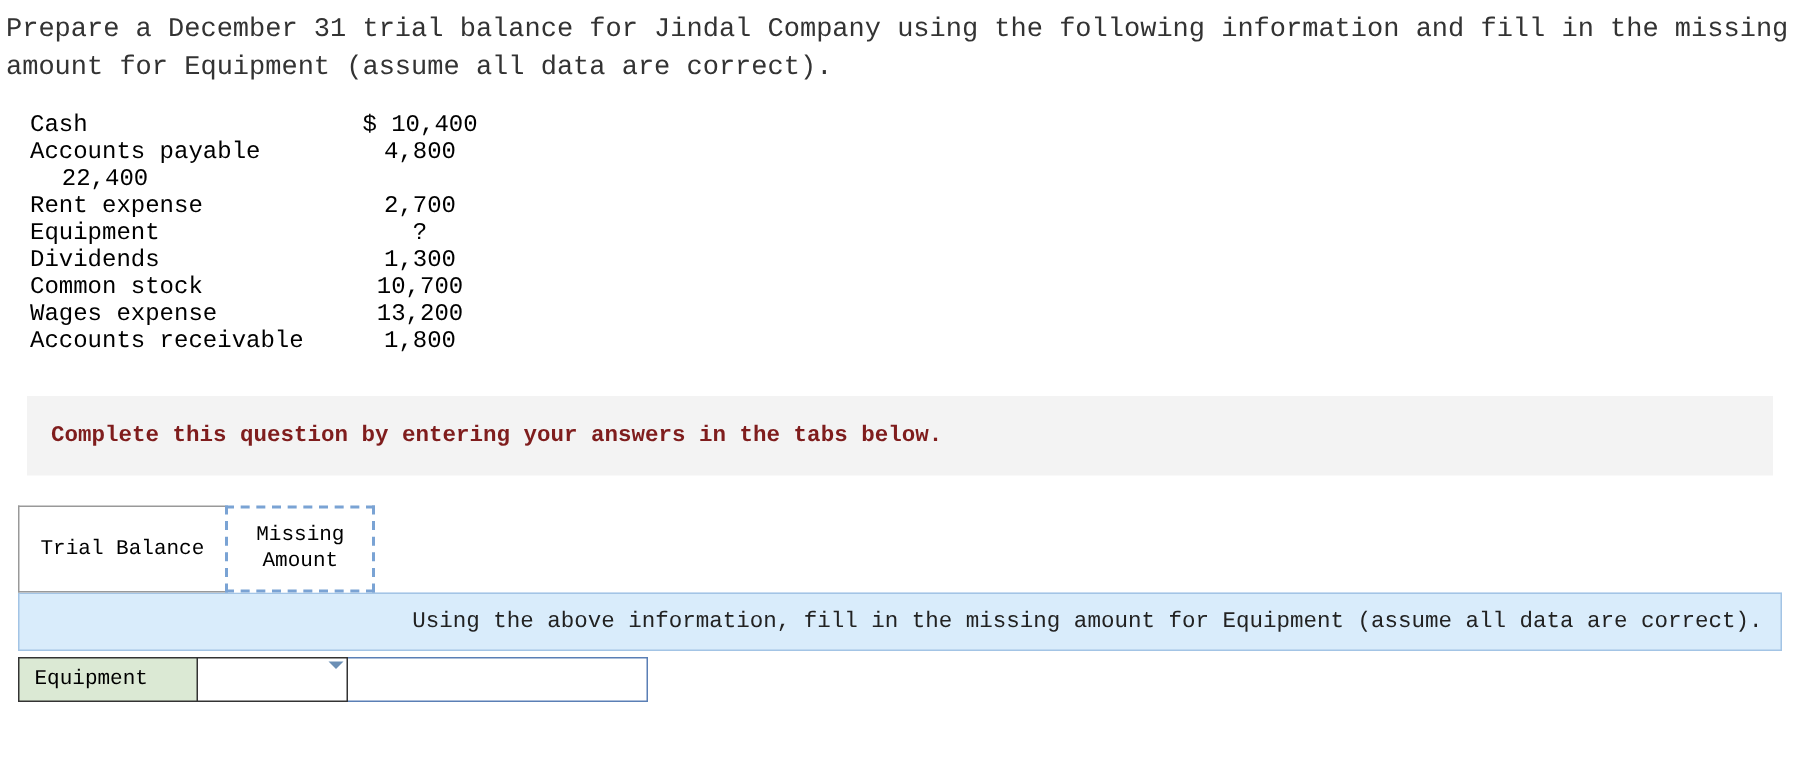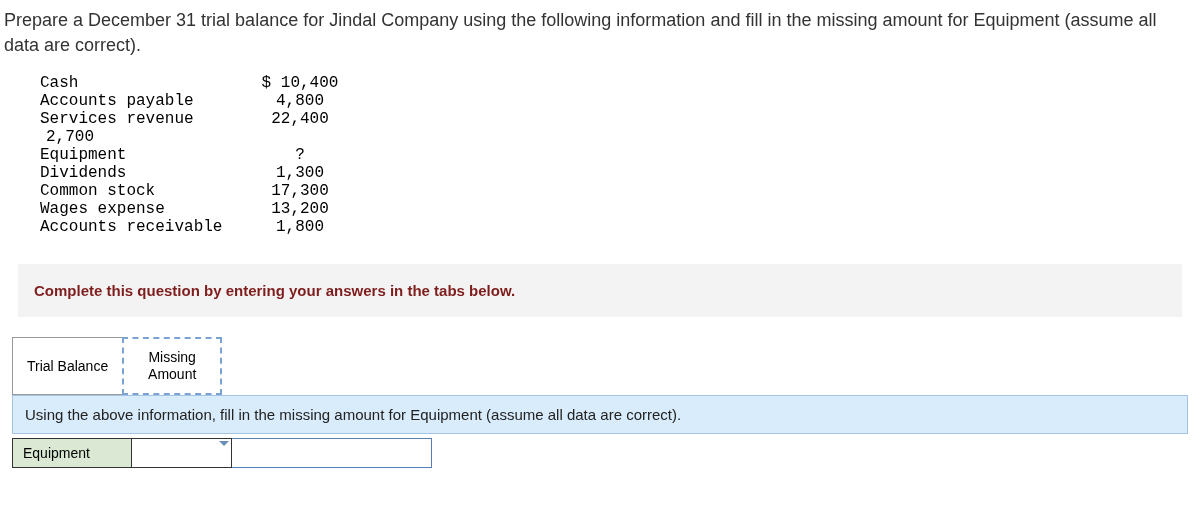--- a/index.html
+++ b/index.html
@@ -1,18 +1,19 @@
 <!DOCTYPE html>
 <html><head>
   <meta charset="utf-8">
   <style>
     * {
       margin: 0;
       padding: 0;
       box-sizing: border-box;
+      font-family: Liberation Mono, monospace;
     }
     body {
       font-family: Arial, Helvetica, sans-serif;
       background: #fff;
       padding: 0;
       width: 1200px;
       height: 512px;
     }
     .question-text {
       font-size: 18px;
@@ -25,21 +26,20 @@
       font-size: 16px;
       padding-left: 20px;
       margin-bottom: 28px;
     }
     .account-row {
       display: flex;
     }
     .account-name {
       width: 210px;
       white-space: pre;
-      margin-left: 20px;
     }
     .account-value {
       width: 100px;
       text-align: center;
       white-space: pre;
     }
     .instruction-bar {
       background: #f3f3f3;
       padding: 18px 16px;
       margin: 0 18px 20px 18px;
@@ -73,20 +73,21 @@
       line-height: 1.2;
       text-align: center;
     }
     .sub-instruction {
       background: #d9ecfb;
       border: 1px solid #a3c4e5;
       padding: 10px 12px;
       margin: 0 12px 4px 12px;
       font-size: 15px;
       color: #222;
+      text-align: right;
     }
     .answer-area {
       margin: 0 12px;
       display: flex;
       align-items: stretch;
     }
     .answer-label {
       background: #dbe9d4;
       border: 1px solid #333;
       padding: 6px 10px;
@@ -128,37 +129,37 @@
 <div class="account-table">
   <div class="account-row">
     <span class="account-name">Cash</span>
     <span class="account-value">$ 10,400</span>
   </div>
   <div class="account-row">
     <span class="account-name">Accounts payable</span>
     <span class="account-value">4,800</span>
   </div>
   <div class="account-row">
-    <span class="account-name">Services revenue</span>
     <span class="account-value">22,400</span>
   </div>
   <div class="account-row">
+    <span class="account-name">Rent expense</span>
     <span class="account-value">2,700</span>
   </div>
   <div class="account-row">
     <span class="account-name">Equipment</span>
     <span class="account-value">?</span>
   </div>
   <div class="account-row">
     <span class="account-name">Dividends</span>
     <span class="account-value">1,300</span>
   </div>
   <div class="account-row">
     <span class="account-name">Common stock</span>
-    <span class="account-value">17,300</span>
+    <span class="account-value">10,700</span>
   </div>
   <div class="account-row">
     <span class="account-name">Wages expense</span>
     <span class="account-value">13,200</span>
   </div>
   <div class="account-row">
     <span class="account-name">Accounts receivable</span>
     <span class="account-value">1,800</span>
   </div>
 </div>

